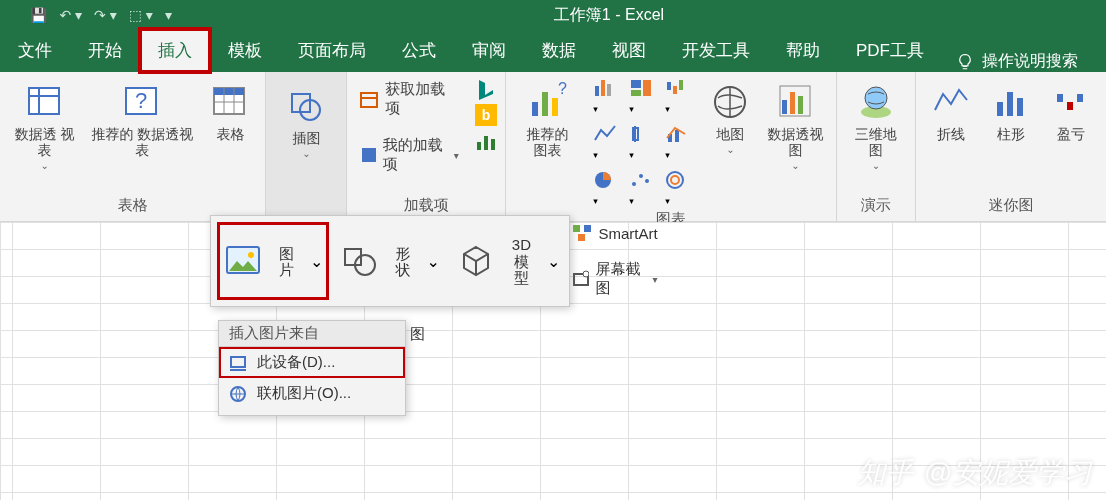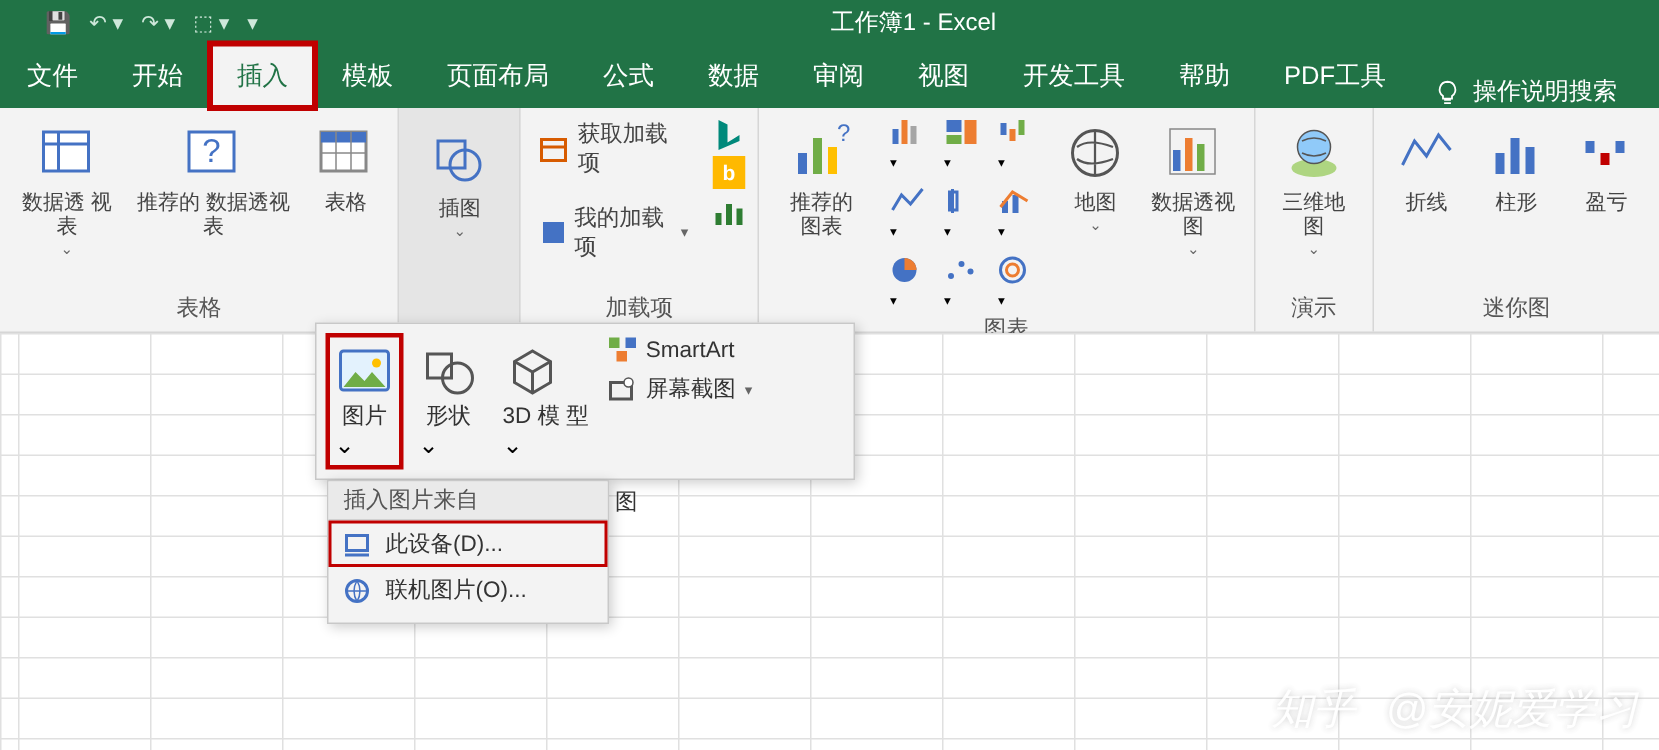--- a/index.html
+++ b/index.html
@@ -21,31 +21,31 @@
   .big-btn .icon { width: 44px; height: 44px; display: flex; align-items: center; justify-content: center; }
   .big-btn .lbl { font-size: 14px; color: #444; text-align: center; line-height: 1.15; margin-top: 2px; }
   .big-btn .caret { font-size: 10px; color: #666; margin-top: 2px; }
   .sm-row { display: flex; flex-direction: column; gap: 4px; justify-content: center; }
   .sm-btn { display: flex; align-items: center; gap: 6px; font-size: 15px; color: #444; cursor: pointer; padding: 2px 4px; }
   .sheet { position: relative; background: #fff; height: 278px; }
   .grid-h { position: absolute; left: 0; right: 0; border-top: 1px solid #e0e0e0; }
   .grid-v { position: absolute; top: 0; bottom: 0; border-left: 1px solid #e0e0e0; }
   .dropdown-panel { position: absolute; background: #f3f3f3; border: 1px solid #c8c8c8; box-shadow: 2px 2px 8px rgba(0,0,0,0.2); }
   .dd1 { left: 210px; top: 215px; width: 360px; padding: 8px; display: flex; gap: 8px; }
-  .dd-big { display: flex; flex-direction: column; padding: 4px; cursor: pointer; }
+  .dd-big { display: flex; align-items: center; padding: 4px; cursor: pointer; gap: 16px; }
   .dd-big .icon { width: 40px; height: 40px; }
   .dd-big .lbl { font-size: 15px; color: #333; text-align: center; line-height: 1.1; margin-top: 2px; }
   .dd-big.hl { outline: 3px solid #c00000; outline-offset: -1px; }
-  .dd-side { display: flex; flex-direction: column; gap: 8px; }
+  .dd-side { display: flex; flex-direction: column; gap: 18px; }
   .dd-side-item { display: flex; align-items: center; gap: 6px; font-size: 15px; color: #333; cursor: pointer; }
   .dd2 { left: 218px; top: 320px; width: 188px; padding-bottom: 6px; }
   .dd2-head { background: #eaeaea; padding: 3px 10px; font-size: 15px; color: #555; border-bottom: 1px solid #d0d0d0; }
   .dd2-item { display: flex; align-items: center; gap: 8px; padding: 6px 10px; font-size: 15px; color: #333; cursor: pointer; }
   .dd2-item.hl { outline: 2px solid #c00000; outline-offset: -2px; align-items: center; }
-  .watermark { position: absolute; right: 14px; bottom: 8px; color: #fff; font-size: 28px; font-style: italic; text-shadow: 0 0 4px rgba(120,120,120,0.4); opacity: 0.9; display: flex; align-items: center; gap: 20px; justify-content: flex-end; }
+  .watermark { position: absolute; right: 14px; bottom: 8px; color: #fff; font-size: 28px; font-style: italic; text-shadow: 0 0 4px rgba(120,120,120,0.4); opacity: 0.9; display: flex; align-items: center; gap: 10px; justify-content: flex-end; }
   svg { display: block; }
 </style>
 </head>
 <body>
 
 <div class="titlebar">
   <div class="qat">
     <span class="qat-icon">💾</span>
     <span class="qat-icon">↶ ▾</span>
     <span class="qat-icon">↷ ▾</span>
@@ -55,22 +55,22 @@
   <div class="title-text">工作簿1 - Excel</div>
 </div>
 
 <div class="tabs">
   <div class="tab">文件</div>
   <div class="tab">开始</div>
   <div class="tab active hl">插入</div>
   <div class="tab">模板</div>
   <div class="tab">页面布局</div>
   <div class="tab">公式</div>
+  <div class="tab">审阅</div>
   <div class="tab">数据</div>
-  <div class="tab">审阅</div>
   <div class="tab">视图</div>
   <div class="tab">开发工具</div>
   <div class="tab">帮助</div>
   <div class="tab">PDF工具</div>
   <div class="tell-me">
     <svg width="18" height="18" viewBox="0 0 24 24">
         <path fill="none" stroke="#fff" stroke-width="1.6" d="M9 21h6m-6-3h6m-3-16a7 7 0 0 0-4 12.7V17h8v-2.3A7 7 0 0 0 12 2z"></path>
       </svg>
     <span>操作说明搜索</span>
   </div>

